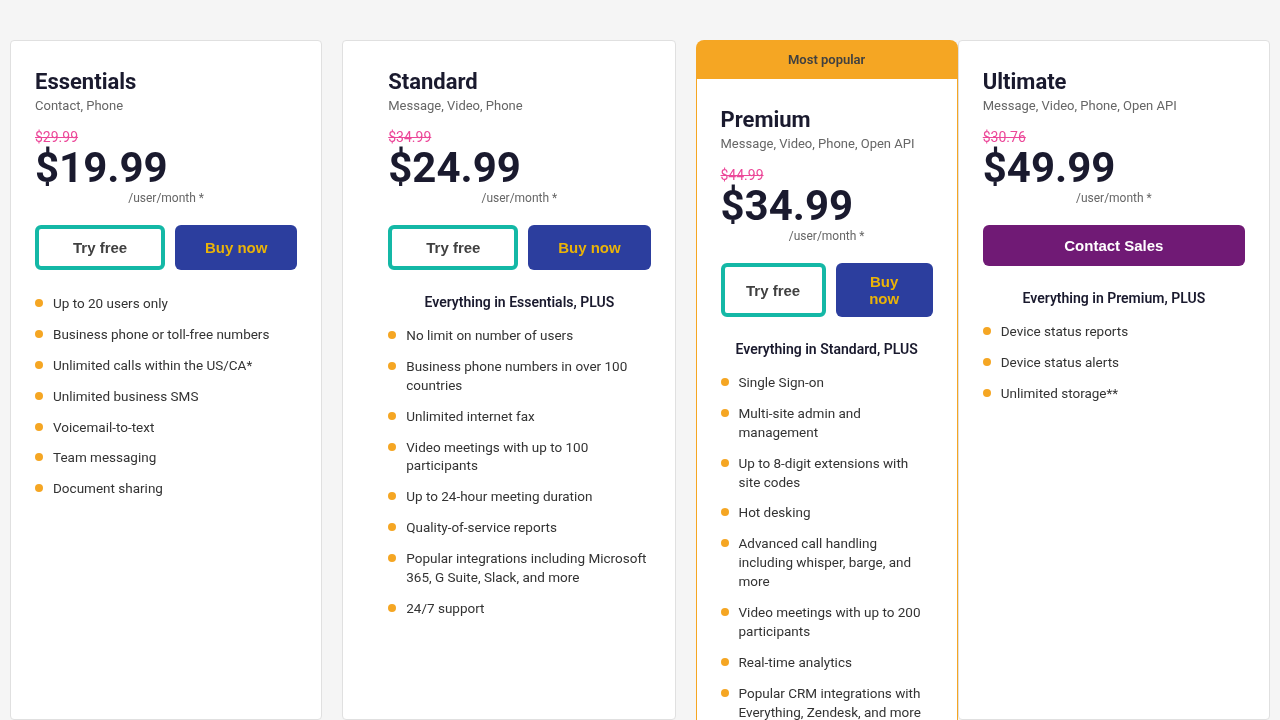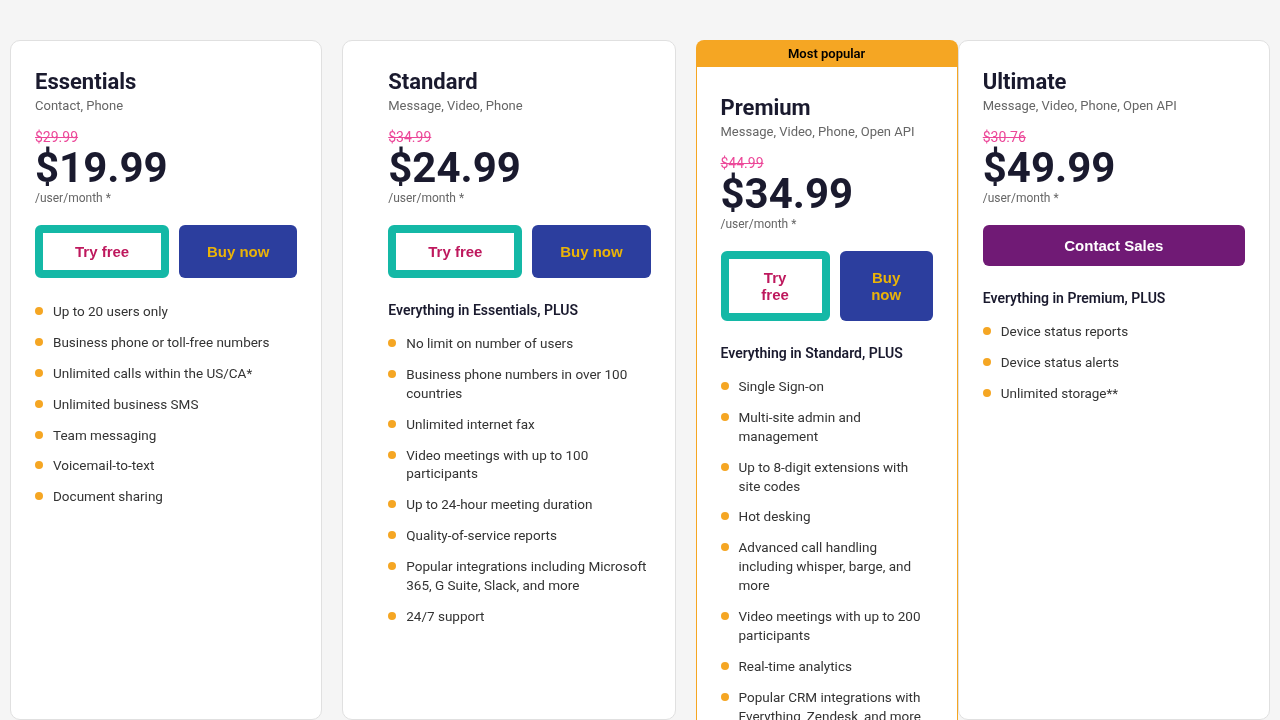--- a/index.html
+++ b/index.html
@@ -16,43 +16,43 @@
       display: flex;
       gap: 0;
       max-width: 1260px;
       width: 100%;
       align-items: flex-start;
       padding-top: 20px;
     }
     .plan-card {
       background: #fff;
       border: 1px solid #e0e0e0;
-      border-radius: 10px;
+      border-radius: 4px;
       flex: 1;
       padding: 28px 24px 32px;
       position: relative;
       min-height: 680px;
     }
     .plan-card.premium {
       border-color: #f5a623;
       border-top: none;
       border-radius: 0 0 8px 8px;
       margin-top: 0;
     }
     .plan-card + .plan-card {
       margin-left: 20px;
       padding-left: 45px;
     }
     .most-popular-banner {
       background: #f5a623;
-      color: #000000;
+      color: #404040;
       text-align: center;
       font-size: 13px;
       font-weight: 600;
-      padding: 6px 0;
+      padding: 12px 0;
       border-radius: 8px 8px 0 0;
       margin-bottom: 0;
     }
     .premium-wrapper {
       flex: 1;
       margin-left: 20px;
       display: flex;
       flex-direction: column;
     }
     .plan-name {
@@ -76,30 +76,31 @@
       font-size: 42px;
       font-weight: 700;
       color: #1a1a2e;
       line-height: 1;
       margin-bottom: 2px;
     }
     .price-note {
       font-size: 12px;
       color: #666;
       margin-bottom: 20px;
+      text-align: center;
     }
     .buttons {
       display: flex;
       gap: 10px;
       margin-bottom: 24px;
     }
     .btn-try {
-      border: 8px solid #14b8a6;
+      border: 4px solid #14b8a6;
       background: #fff;
-      color: #be185d;
+      color: #404040;
       font-size: 15px;
       font-weight: 600;
       padding: 10px 20px;
       border-radius: 6px;
       cursor: pointer;
       flex: 1;
     }
     .btn-buy {
       background: #2c3e9e;
       color: #eab308;
@@ -120,20 +121,21 @@
       border-radius: 6px;
       cursor: pointer;
       border: none;
       width: 100%;
     }
     .everything-plus {
       font-size: 14px;
       font-weight: 600;
       color: #1a1a2e;
       margin-bottom: 16px;
+      text-align: center;
     }
     .feature-list {
       list-style: none;
       padding: 0;
     }
     .feature-list li {
       font-size: 13.5px;
       color: #333;
       margin-bottom: 12px;
       padding-left: 18px;
@@ -164,22 +166,22 @@
     <div class="price-note">/user/month *</div>
     <div class="buttons">
       <button class="btn-try">Try free</button>
       <button class="btn-buy">Buy now</button>
     </div>
     <ul class="feature-list">
       <li>Up to 20 users only</li>
       <li>Business phone or toll-free numbers</li>
       <li>Unlimited calls within the US/CA*</li>
       <li>Unlimited business SMS</li>
+      <li>Voicemail-to-text</li>
       <li>Team messaging</li>
-      <li>Voicemail-to-text</li>
       <li>Document sharing</li>
     </ul>
   </div>
 
   <div class="plan-card">
     <div class="plan-name">Standard</div>
     <div class="plan-subtitle">Message, Video, Phone</div>
     <div class="original-price">$34.99</div>
     <div class="current-price">$24.99</div>
     <div class="price-note">/user/month *</div>

